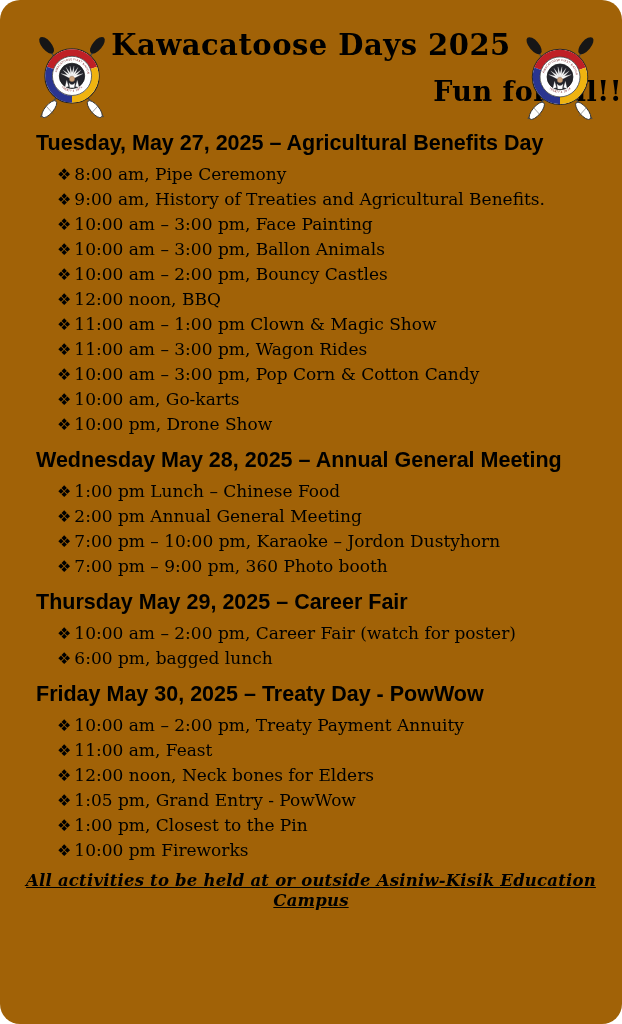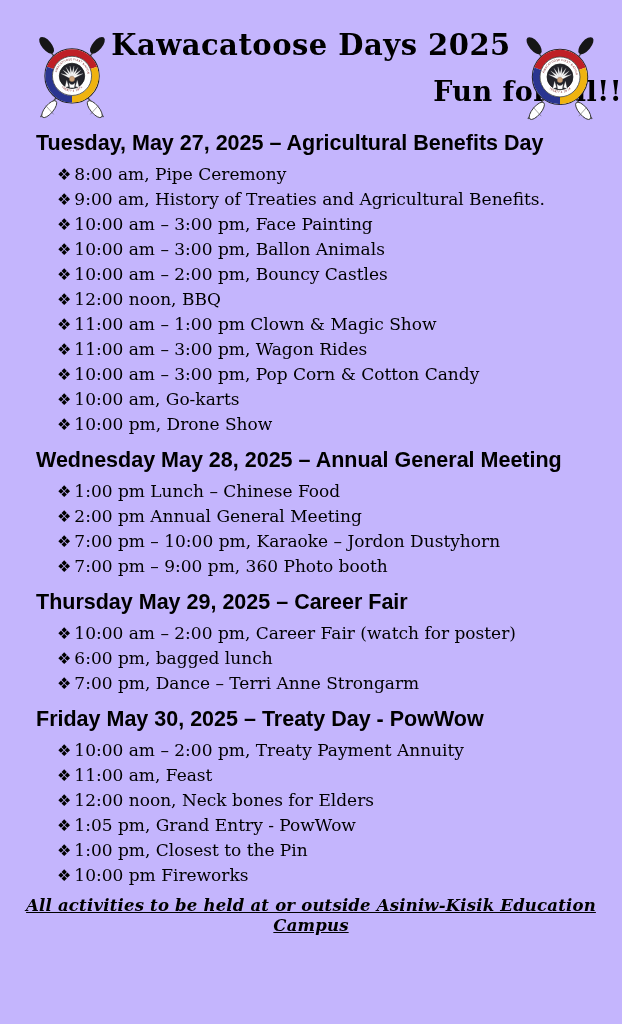--- a/index.html
+++ b/index.html
@@ -2,21 +2,21 @@
 <html><head>
 <meta charset="utf-8">
 <style>
   html,body{margin:0;padding:0;background:#ffffff;}
   body{
     width:622px;height:1024px;
     color:#000;
     font-family:"DejaVu Serif",serif;
     overflow:hidden;
   }
-  .page{position:relative;width:622px;height:1024px;box-sizing:border-box;padding-top:24px;background:#c4b5fd;}
+  .page{position:relative;width:622px;height:1024px;box-sizing:border-box;padding-top:24px;background:#a16207;border-radius:20px;}
 
   
   header{position:relative;height:96px;}
   .logo{position:absolute;top:2px;}
   .logo-left{left:28px;width:88px;height:98px;}
   .logo-right{right:14px;width:96px;height:100px;}
   .titles{text-align:center;padding-top:4px;}
   h1{
     margin:0;font-size:29px;line-height:34px;font-weight:bold;
     letter-spacing:.5px;font-family:"DejaVu Serif",serif;
@@ -134,21 +134,20 @@
           <li><span class="bullet">❖</span><span>2:00 pm Annual General Meeting</span></li>
           <li><span class="bullet">❖</span><span>7:00 pm – 10:00 pm, Karaoke – Jordon Dustyhorn</span></li>
           <li><span class="bullet">❖</span><span>7:00 pm – 9:00 pm, 360 Photo booth</span></li>
         </ul>
       </section>
       <section>
         <h2>Thursday May 29, 2025 – Career Fair</h2>
         <ul>
           <li><span class="bullet">❖</span><span>10:00 am – 2:00 pm, Career Fair (watch for poster)</span></li>
           <li><span class="bullet">❖</span><span>6:00 pm, bagged lunch</span></li>
-          <li><span class="bullet">❖</span><span>7:00 pm, Dance – Terri Anne Strongarm</span></li>
         </ul>
       </section>
       <section>
         <h2>Friday May 30, 2025 – Treaty Day - PowWow</h2>
         <ul>
           <li><span class="bullet">❖</span><span>10:00 am – 2:00 pm, Treaty Payment Annuity</span></li>
           <li><span class="bullet">❖</span><span>11:00 am, Feast</span></li>
           <li><span class="bullet">❖</span><span>12:00 noon, Neck bones for Elders</span></li>
           <li><span class="bullet">❖</span><span>1:05 pm, Grand Entry - PowWow</span></li>
           <li><span class="bullet">❖</span><span>1:00 pm, Closest to the Pin</span></li>

